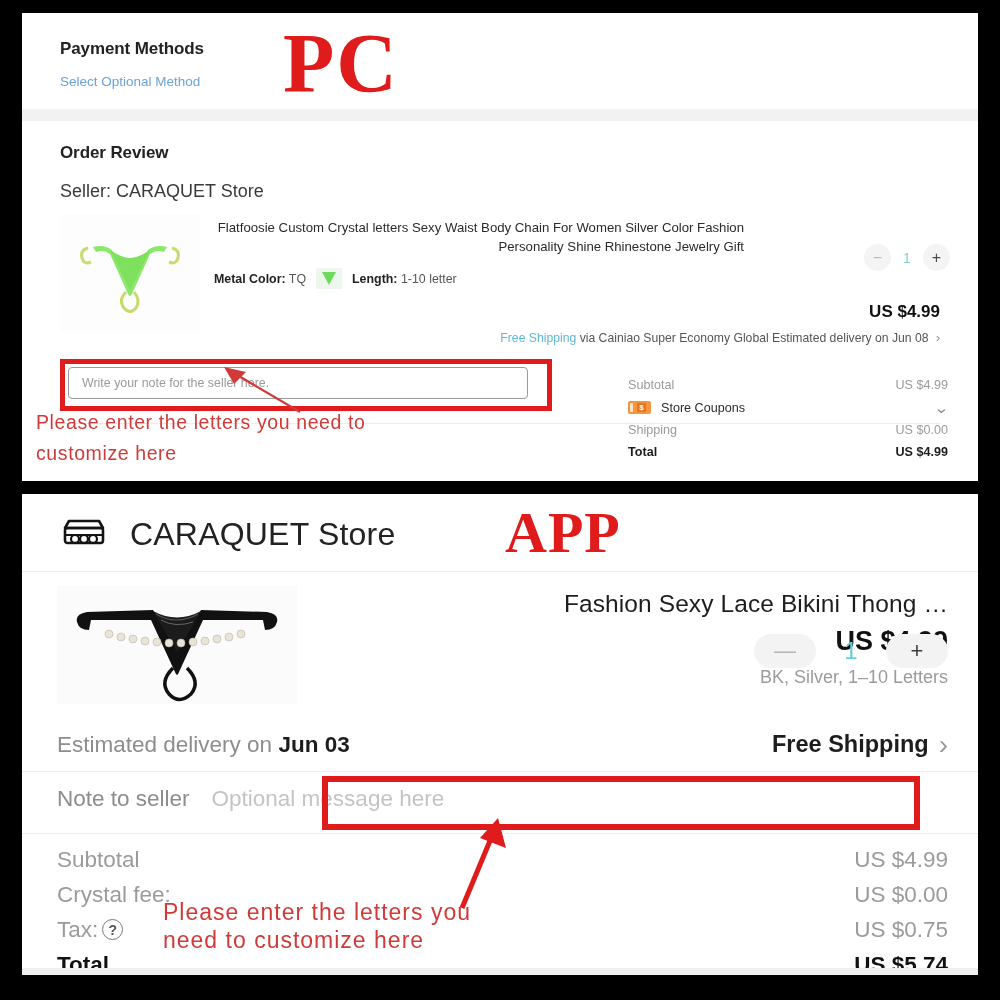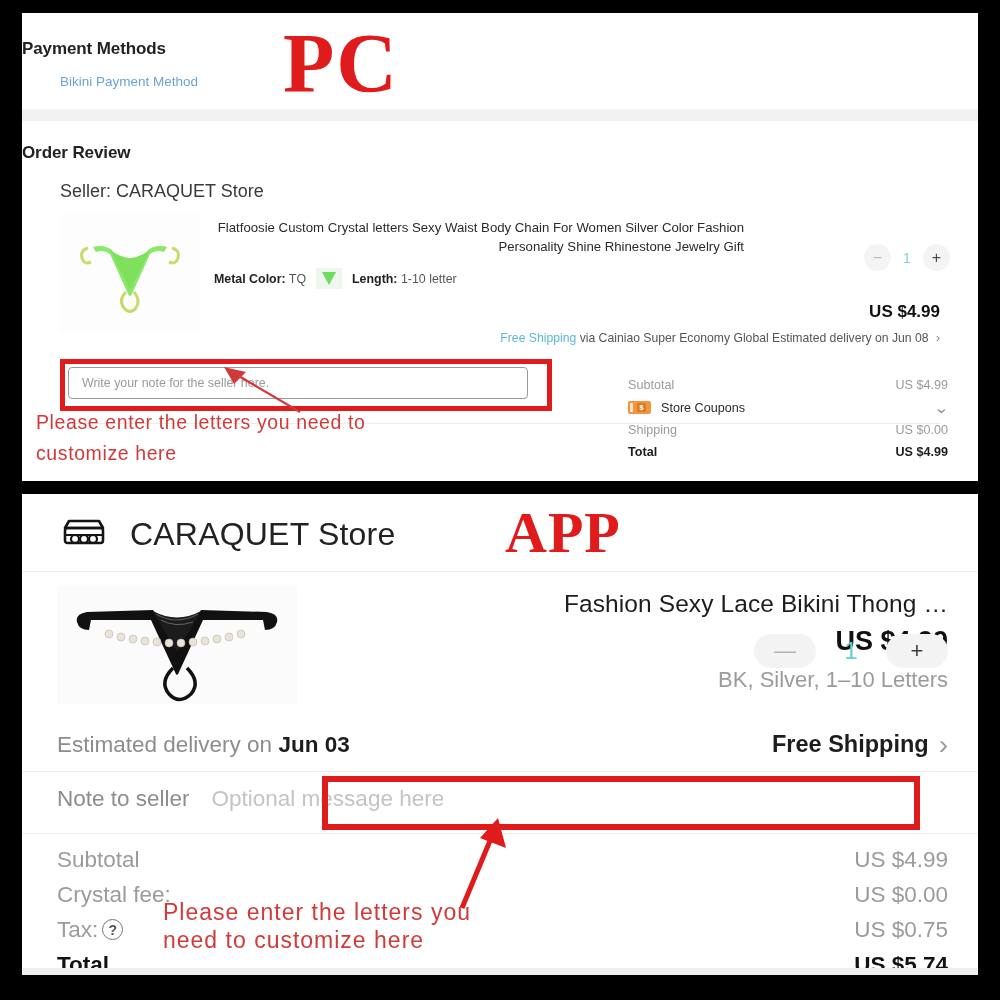--- a/index.html
+++ b/index.html
@@ -26,21 +26,21 @@
   .pc-card {
     background: #fff;
     margin: 0;
   }
   .pc-card.payment {
     padding: 26px 0 22px 0;
     height: 96px;
   }
   .pc-h {
     font-size: 17px; font-weight: bold; color: #222;
-    letter-spacing: -0.1px;
+    padding-left: 38px; letter-spacing: -0.1px;
   }
   .pc-link {
     font-size: 13.5px; color: #6ba3d6;
     padding-left: 38px; margin-top: 15px;
   }
   .pc-gap { height: 12px; background: #f2f2f2; }
   .pc-card.review { padding: 22px 0 0 0; min-height: 360px; }
   .pc-seller {
     font-size: 18px; color: #3a3a3a;
     padding-left: 38px; margin-top: 18px;
@@ -196,21 +196,21 @@
   .tag-app { left: 505px; top: 504px; font-size: 58px; line-height: 58px; letter-spacing: 1px; }
 
   .app-item { display: flex; padding: 14px 30px 0 35px; position: relative; }
   .app-thumb {
     width: 240px; height: 118px; flex: 0 0 240px;
     background: #fafafa; overflow: hidden; position: relative;
   }
   .app-info { flex: 1; padding-left: 22px; padding-top: 4px; text-align: right; }
   .app-title { font-size: 24.5px; color: #1d1d1d; letter-spacing: 0.1px; }
   .app-price { font-size: 27px; font-weight: bold; color: #111; margin-top: 8px; }
-  .app-sku { font-size: 22px; color: #9b9b9b; margin-top: 10px; }
+  .app-sku { font-size: 18px; color: #9b9b9b; margin-top: 10px; }
 
   .app-qty {
     position: absolute; right: 30px; top: 62px;
     display: flex; align-items: center; gap: 6px;
   }
   .qpill {
     width: 62px; height: 34px; border-radius: 17px;
     background: #f3f3f3; display: flex;
     align-items: center; justify-content: center;
     color: #b5b5b5; font-size: 22px; line-height: 1;
@@ -267,21 +267,21 @@
 </style>
 </head>
 <body>
 
 <div class="canvas">
 
   <div class="pc-panel">
 
     <div class="pc-card payment">
       <div class="pc-h">Payment Methods</div>
-      <div class="pc-link">Bikini Payment Method</div>
+      <div class="pc-link">Select Optional Method</div>
     </div>
 
     <div class="pc-gap"></div>
 
     <div class="pc-card review">
       <div class="pc-h">Order Review</div>
       <div class="pc-seller">Seller: CARAQUET Store</div>
 
       <div class="pc-item">
         <div class="pc-thumb">

